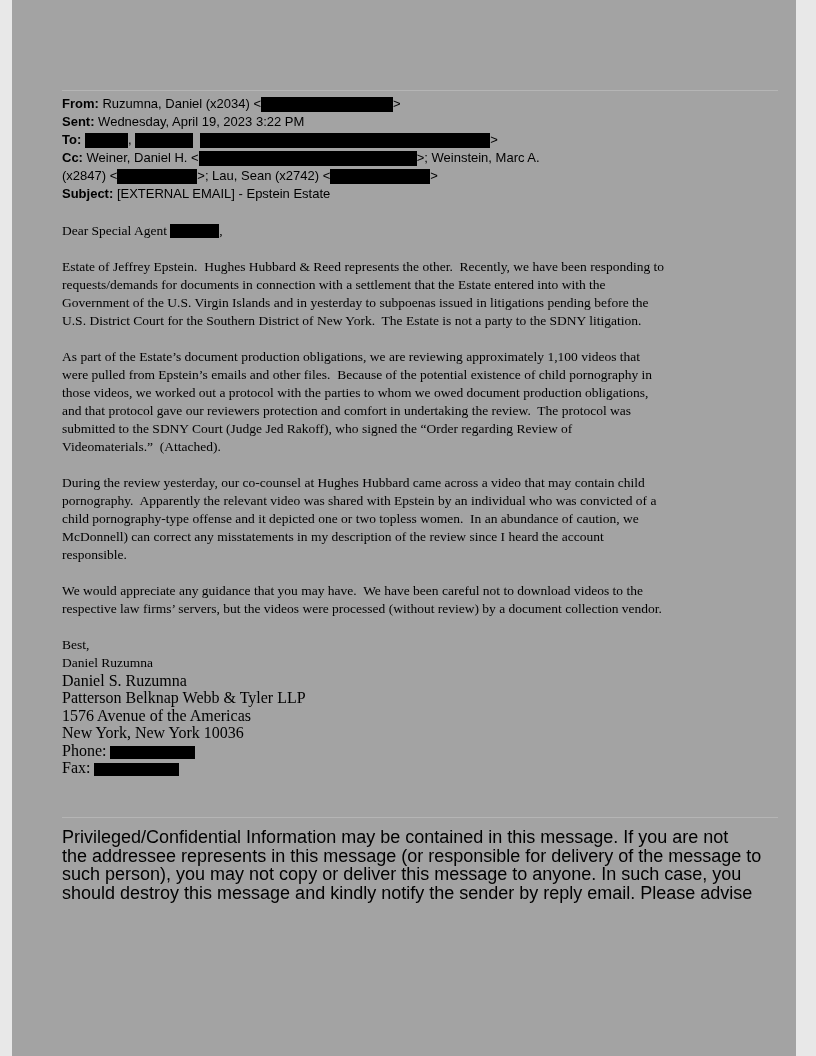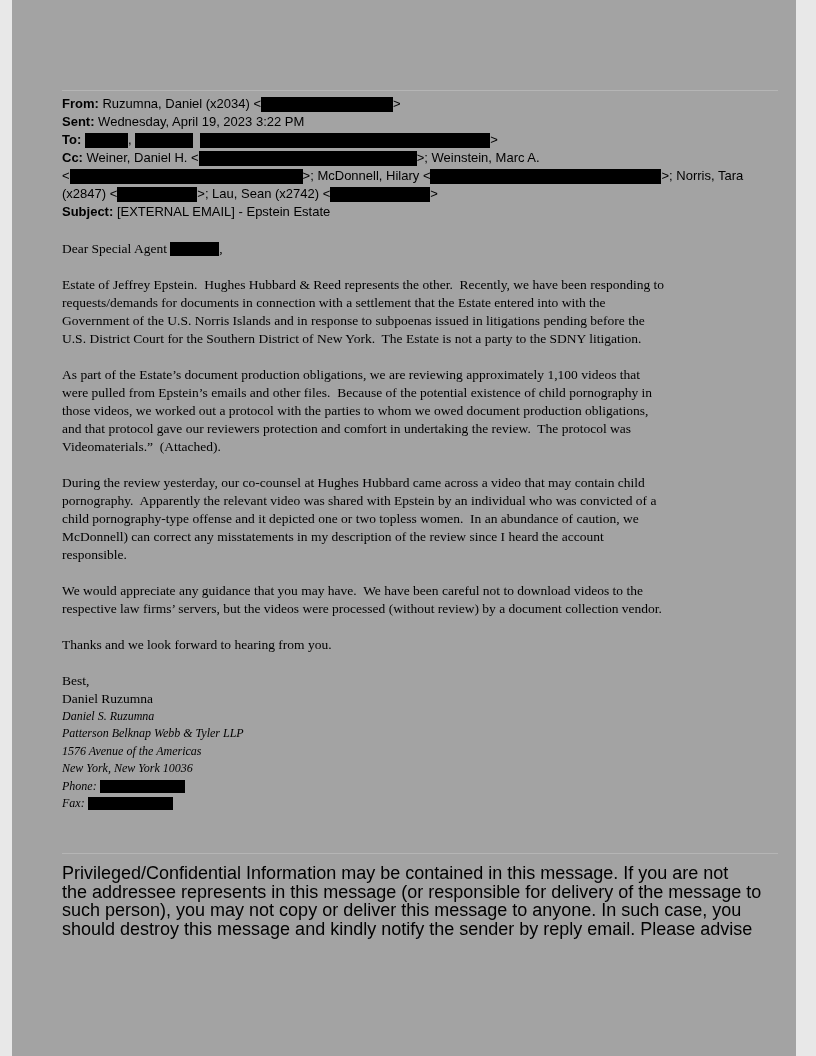--- a/index.html
+++ b/index.html
@@ -25,22 +25,21 @@
   .header .line{height:18px;line-height:18px;}
   .line{white-space:pre;}
   .body{
     margin:19px 0 0 50px;
     font-family:"Liberation Serif",serif;
     font-size:13.5px;
   }
   .body .line{height:18px;line-height:18px;}
   .block + .block{margin-top:18px;}
   .sig{
-    font-size:12px;
-    font-style:italic;
+    font-size:16px;
   }
   .sig .line{height:17.4px;line-height:17.4px;}
   .footer{
     margin:10px 0 0 50px;
     font-family:"Liberation Sans",sans-serif;
     font-size:18px;
   }
   .footer .line{height:18.5px;line-height:18.5px;}
   .redact{
     display:inline-block;
@@ -57,55 +56,52 @@
 
 <div class="page">
 
   <hr class="rule rule-top">
 
   <div class="header">
       <div class="line"><strong>From:</strong> Ruzumna, Daniel (x2034) &lt;<span class="redact" style="width: 132px;"></span>&gt;</div>
       <div class="line"><strong>Sent:</strong> Wednesday, April 19, 2023 3:22 PM</div>
       <div class="line"><strong>To:</strong> <span class="redact" style="width: 43px;"></span>, <span class="redact" style="width: 58px;"></span>  <span class="redact" style="width: 290px;"></span>&gt;</div>
       <div class="line"><strong>Cc:</strong> Weiner, Daniel H. &lt;<span class="redact" style="width: 218px;"></span>&gt;; Weinstein, Marc A.</div>
-      <div class="line">&lt;<span class="redact" style="width: 233px;"></span>&gt;; McDonnell, Hilary &lt;<span class="redact" style="width: 231px;"></span>&gt;; Norris, Tara</div>
       <div class="line">(x2847) &lt;<span class="redact" style="width: 80px;"></span>&gt;; Lau, Sean (x2742) &lt;<span class="redact" style="width: 100px;"></span>&gt;</div>
       <div class="line"><strong>Subject:</strong> [EXTERNAL EMAIL] - Epstein Estate</div>
     </div>
 
   <div class="body">
     <div class="block">
         <div class="line">Dear Special Agent <span class="redact" style="width: 49px;"></span>,</div>
       </div>
     <div class="block">
         <div class="line">Estate of Jeffrey Epstein.  Hughes Hubbard &amp; Reed represents the other.  Recently, we have been responding to</div>
         <div class="line">requests/demands for documents in connection with a settlement that the Estate entered into with the</div>
-        <div class="line">Government of the U.S. Norris Islands and in response to subpoenas issued in litigations pending before the</div>
+        <div class="line">Government of the U.S. Virgin Islands and in yesterday to subpoenas issued in litigations pending before the</div>
         <div class="line">U.S. District Court for the Southern District of New York.  The Estate is not a party to the SDNY litigation.</div>
       </div>
     <div class="block">
         <div class="line">As part of the Estate’s document production obligations, we are reviewing approximately 1,100 videos that</div>
         <div class="line">were pulled from Epstein’s emails and other files.  Because of the potential existence of child pornography in</div>
         <div class="line">those videos, we worked out a protocol with the parties to whom we owed document production obligations,</div>
         <div class="line">and that protocol gave our reviewers protection and comfort in undertaking the review.  The protocol was</div>
+        <div class="line">submitted to the SDNY Court (Judge Jed Rakoff), who signed the “Order regarding Review of</div>
         <div class="line">Videomaterials.”  (Attached).</div>
       </div>
     <div class="block">
         <div class="line">During the review yesterday, our co-counsel at Hughes Hubbard came across a video that may contain child</div>
         <div class="line">pornography.  Apparently the relevant video was shared with Epstein by an individual who was convicted of a</div>
         <div class="line">child pornography-type offense and it depicted one or two topless women.  In an abundance of caution, we</div>
         <div class="line">McDonnell) can correct any misstatements in my description of the review since I heard the account</div>
         <div class="line">responsible.</div>
       </div>
     <div class="block">
         <div class="line">We would appreciate any guidance that you may have.  We have been careful not to download videos to the</div>
         <div class="line">respective law firms’ servers, but the videos were processed (without review) by a document collection vendor.</div>
-      </div>
-    <div class="block">
-        <div class="line">Thanks and we look forward to hearing from you.</div>
       </div>
     <div class="block">
         <div class="line">Best,</div>
         <div class="line">Daniel Ruzumna</div>
       </div>
     <div class="sig">
         <div class="line">Daniel S. Ruzumna</div>
         <div class="line">Patterson Belknap Webb &amp; Tyler LLP</div>
         <div class="line">1576 Avenue of the Americas</div>
         <div class="line">New York, New York 10036</div>

